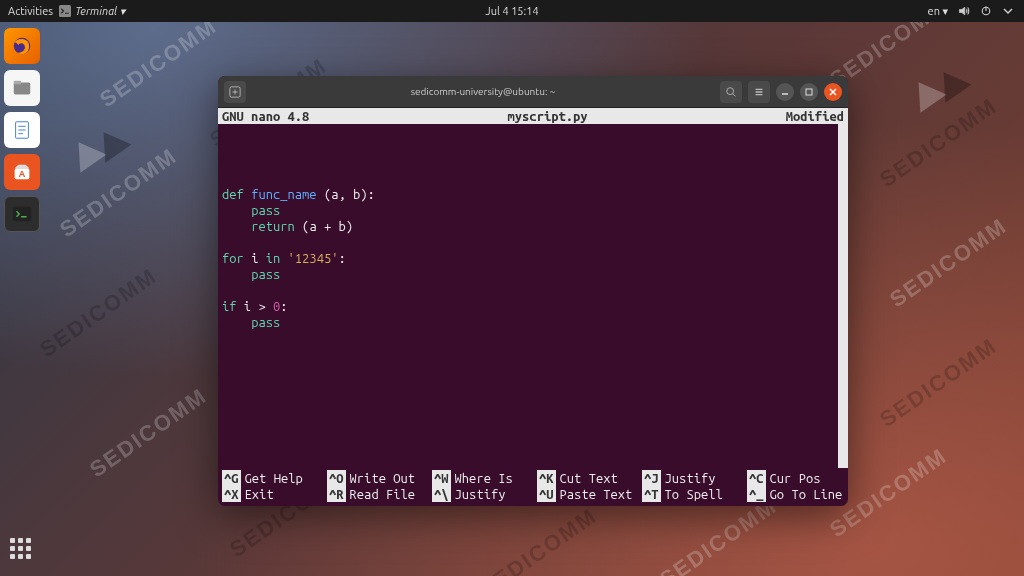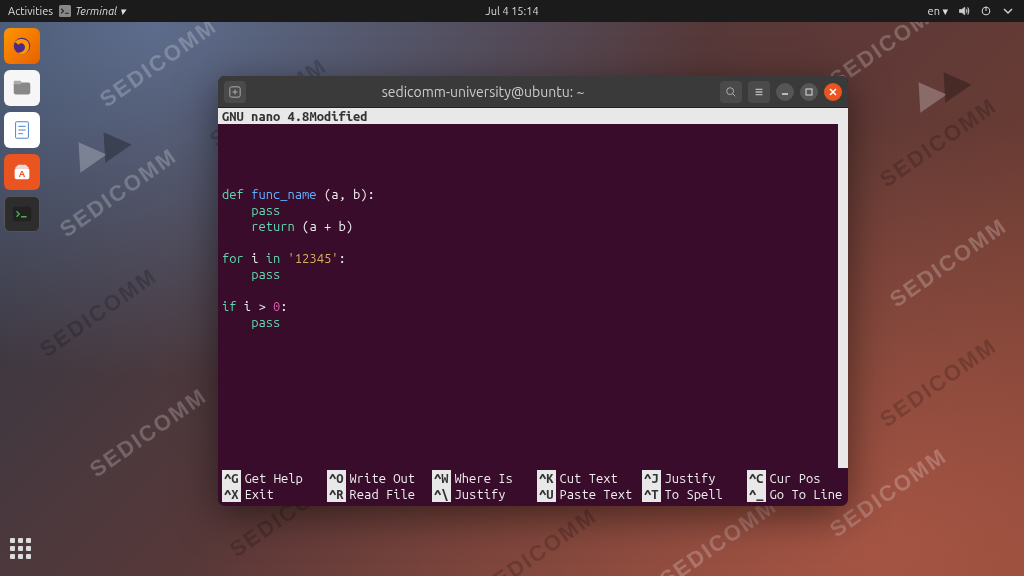--- a/index.html
+++ b/index.html
@@ -109,21 +109,21 @@
   border-bottom: 1px solid #222;
 }
 .titlebar .htbtn {
   width: 22px; height: 22px;
   border-radius: 4px;
   background: #4a4a4a;
   display: flex; align-items: center; justify-content: center;
 }
 .titlebar .title {
   flex: 1; text-align: center;
-  color: #ccc; font-size: 14px;
+  color: #ccc; font-size: 10px;
 }
 .titlebar .winctl {
   width: 18px; height: 18px; border-radius: 50%;
   background: #555;
   display: flex; align-items: center; justify-content: center;
 }
 .titlebar .winctl.close { background: #e95420; }
 .titlebar svg { width: 12px; height: 12px; }
 
 .nano {
@@ -319,20 +319,21 @@
     <div class="winctl close">
       <svg viewBox="0 0 12 12">
           <path d="M3 3l6 6M9 3l-6 6" stroke="#fff" stroke-width="1.5"></path>
         </svg>
     </div>
   </div>
 
   <div class="nano">
     <div class="nano-header">
       <span class="ver">GNU nano 4.8</span>
+      <span class="file">myscript.py</span>
       <span class="mod">Modified</span>
     </div>
     <div class="code-area" id="code-area">
       <div class="edge"></div>
     <div><span class="kw">def</span><span class="op"> </span><span class="fn">func_name</span><span class="op"> (</span><span class="id">a</span><span class="op">, </span><span class="id">b</span><span class="op">):</span></div><div><span class="op">    </span><span class="pass">pass</span></div><div><span class="op">    </span><span class="kw">return</span><span class="op"> (</span><span class="id">a</span><span class="op"> + </span><span class="id">b</span><span class="op">)</span></div><div>&nbsp;</div><div><span class="kw">for</span><span class="op"> </span><span class="id">i</span><span class="op"> </span><span class="kw">in</span><span class="op"> </span><span class="str">'12345'</span><span class="op">:</span></div><div><span class="op">    </span><span class="pass">pass</span></div><div>&nbsp;</div><div><span class="kw">if</span><span class="op"> </span><span class="id">i</span><span class="op"> &gt; </span><span class="num">0</span><span class="op">:</span></div><div><span class="op">    </span><span class="pass">pass</span></div></div>
     <div class="nano-footer" id="nano-footer">
         <div class="shortcut">
           <span class="key">^G</span>
           <span>Get Help</span>
         </div>

